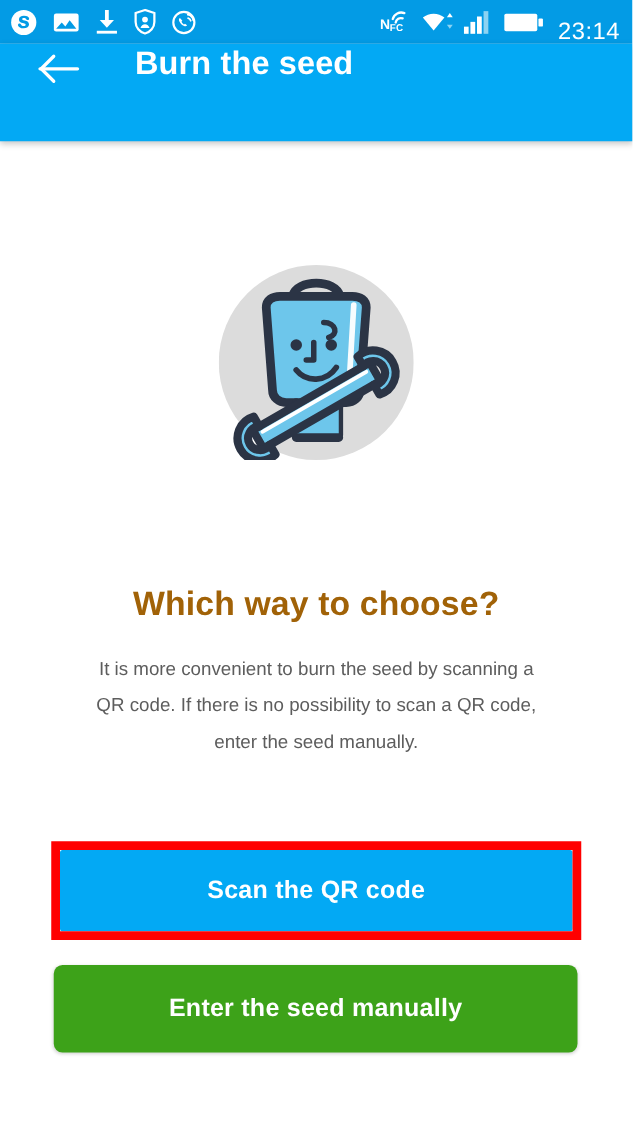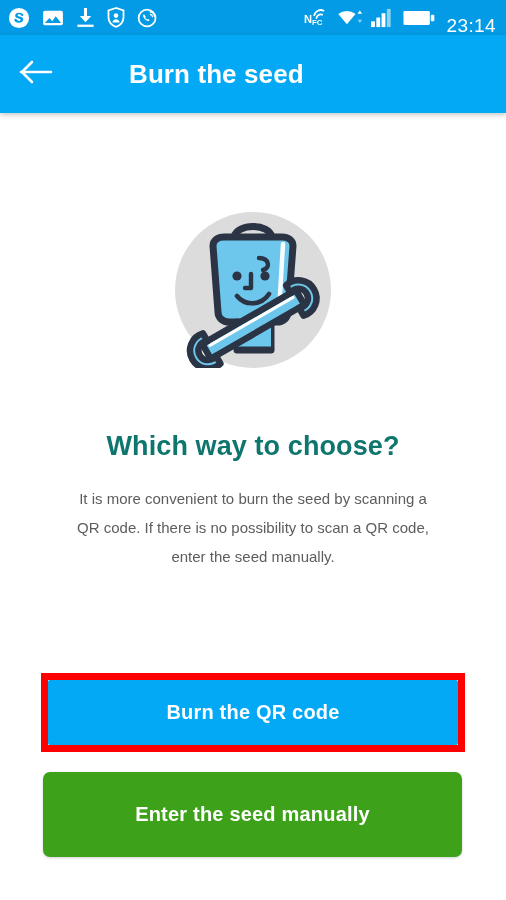--- a/index.html
+++ b/index.html
@@ -49,27 +49,25 @@
     margin-left: 4px;
     white-space: nowrap;
     margin-top: 16px;
   }
 
   
   .app-bar {
     height: 78px;
     background: #03A9F4;
     display: flex;
-    align-items: center;
-    padding-left: 14px;
+    padding-left: 25px;
     box-sizing: border-box;
     position: relative;
     z-index: 5;
     box-shadow: 0 2px 5px rgba(0,0,0,0.22);
-    gap: 32px;
   }
   .back-button {
     width: 44px;
     height: 44px;
     display: flex;
     align-items: center;
     justify-content: center;
     flex: 0 0 auto;
     cursor: pointer;
   }
@@ -94,24 +92,24 @@
   }
 
   .illustration {
     margin-top: 99px;
     width: 156px;
     height: 156px;
     flex: 0 0 auto;
   }
 
   .headline {
-    margin-top: 63px;
+    margin-top: 100px;
     font-size: 27px;
     font-weight: bold;
-    color: #0f766e;
+    color: #a16207;
     text-align: center;
     letter-spacing: 0.1px;
   }
 
   .body-text {
     margin-top: 22px;
     width: 366px;
     text-align: center;
     font-size: 15px;
     line-height: 29px;
@@ -152,21 +150,21 @@
     top: 567px;
     width: 410px;
     height: 65px;
     background: #03A9F4;
     border-radius: 2px;
   }
   .btn-manual {
     left: 43px;
     top: 659px;
     width: 419px;
-    height: 85px;
+    height: 70px;
     background: #3DA219;
     border-radius: 7px;
     box-shadow: 0 1px 3px rgba(0,0,0,0.18);
   }
 </style>
 </head>
 <body>
 
 <div class="status-bar">
   <div class="status-left">
@@ -301,20 +299,20 @@
         <path d="M30 95 a18 18 0 1 0 0 35 l0 -9 a9.5 9.5 0 1 1 0 -17 z" fill="#6DC6EB" stroke="#2B3445" stroke-width="6.5" stroke-linejoin="round"></path>
       </g>
     </svg>
   </div>
 
   <div class="headline">Which way to choose?</div>
 
   <div class="body-text">It is more convenient to burn the seed by scanning a QR code. If there is no possibility to scan a QR code, enter the seed manually.</div>
 
   <div class="btn-wrap">
-    <div class="btn btn-scan">Burn the QR code</div>
+    <div class="btn btn-scan">Scan the QR code</div>
 
     <div class="highlight-box"></div>
 
     <div class="btn btn-manual">Enter the seed manually</div>
   </div>
 
 </div>
 
 </body></html>

